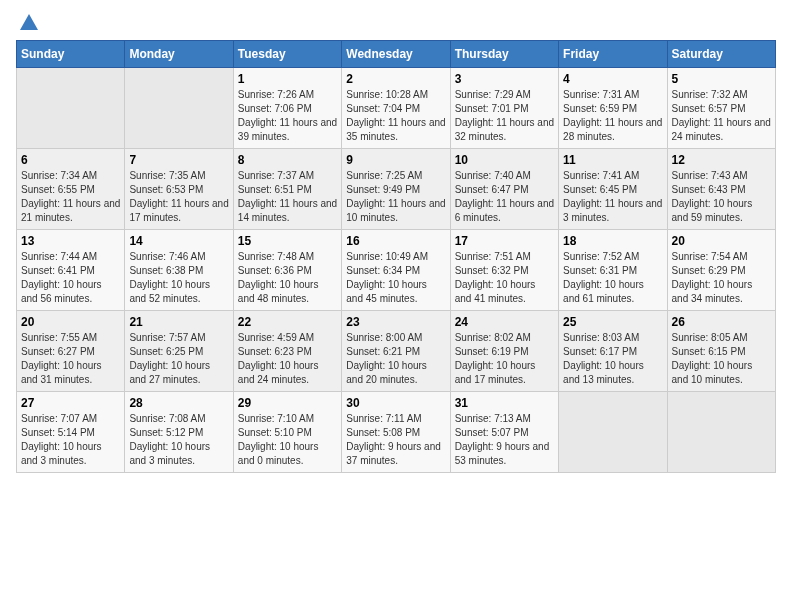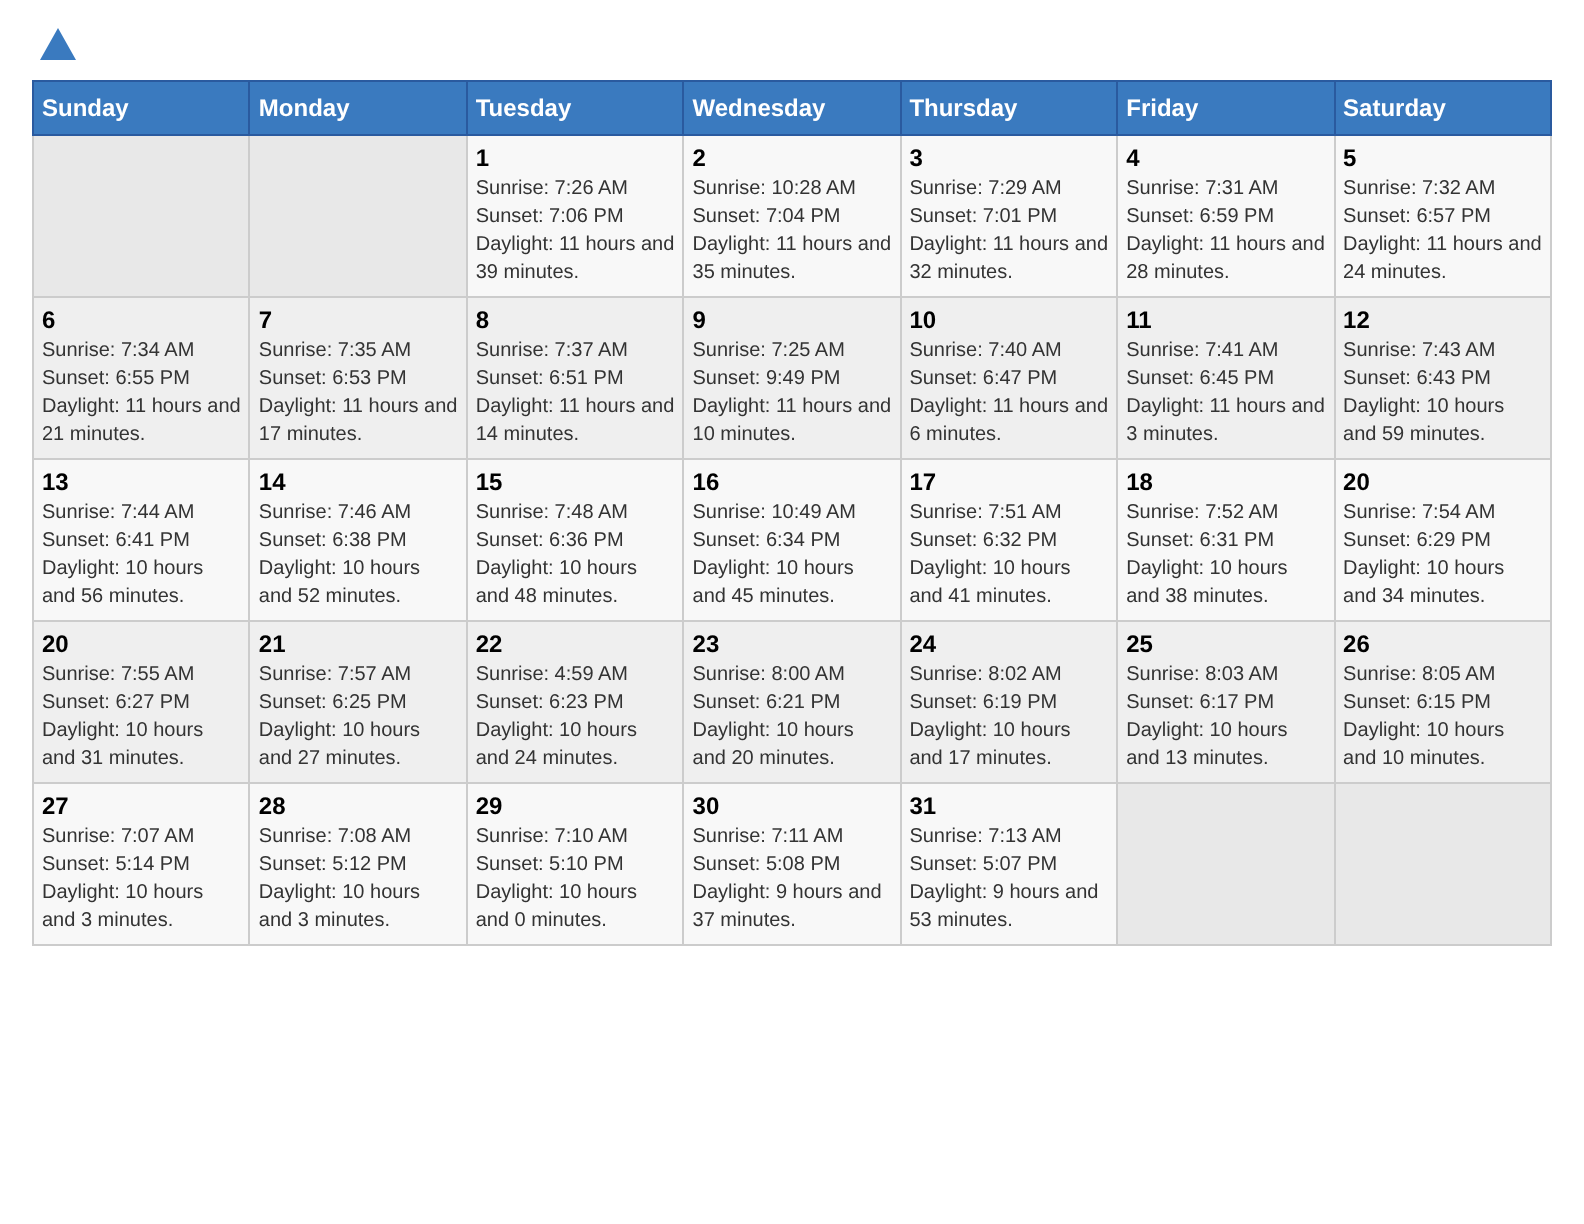--- a/index.html
+++ b/index.html
@@ -253,21 +253,21 @@
           <span>Sunrise: 7:51 AM</span><br>
           <span>Sunset: 6:32 PM</span><br>
           <span>Daylight: 10 hours and 41 minutes.</span>
         </div>
         </td>
         <td>
           <span class="day-number">18</span>
         <div class="day-info">
           <span>Sunrise: 7:52 AM</span><br>
           <span>Sunset: 6:31 PM</span><br>
-          <span>Daylight: 10 hours and 38 minutes.</span>
+          <span>Daylight: 10 hours and 61 minutes.</span>
         </div>
         </td>
         <td>
           <span class="day-number">20</span>
         <div class="day-info">
           <span>Sunrise: 7:54 AM</span><br>
           <span>Sunset: 6:29 PM</span><br>
           <span>Daylight: 10 hours and 34 minutes.</span>
         </div>
         </td>

